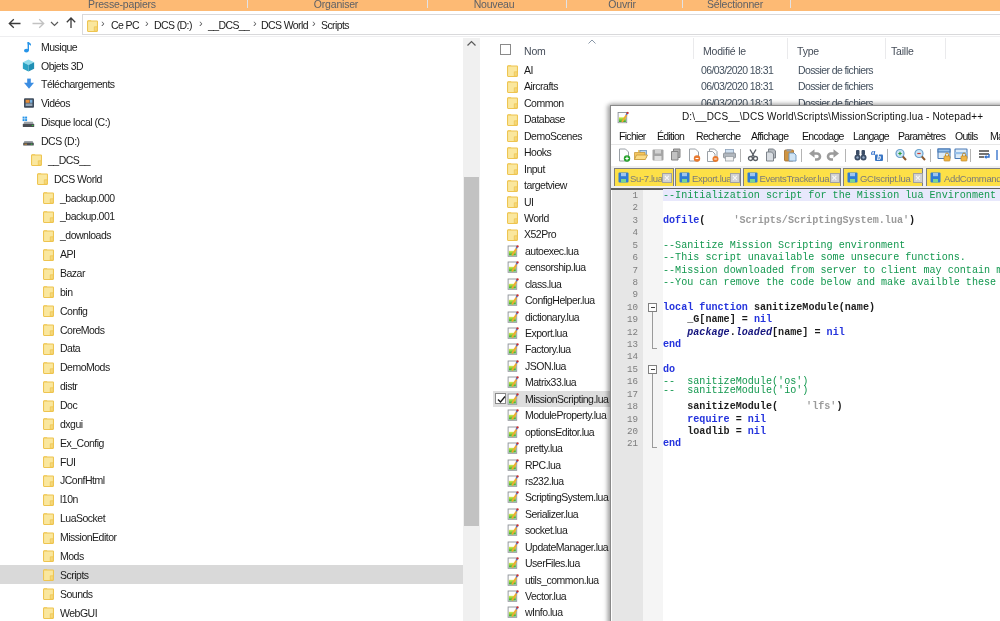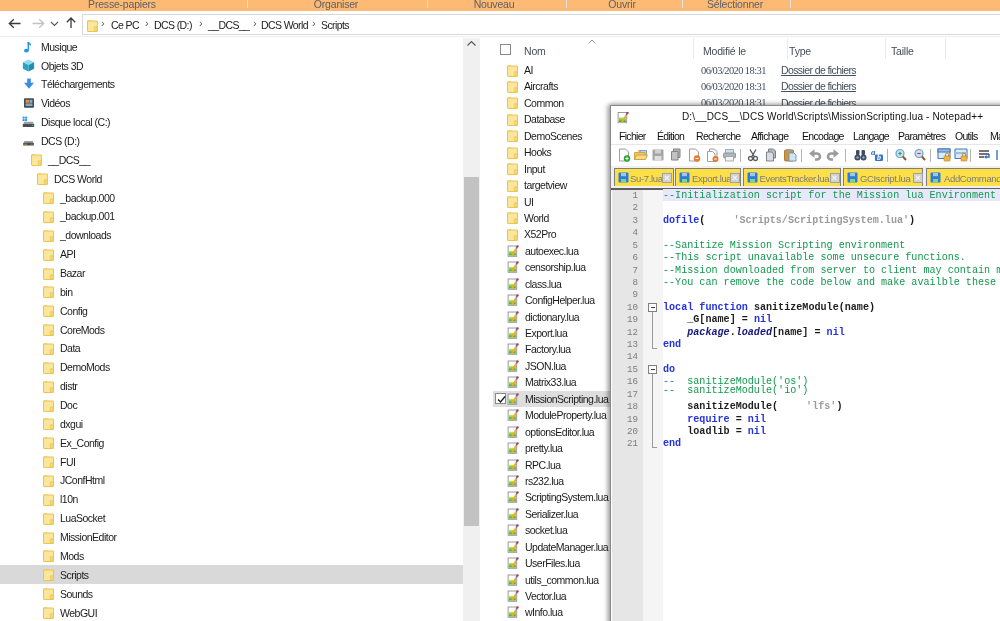--- a/index.html
+++ b/index.html
@@ -32,22 +32,22 @@
 .scrollarrow { position:absolute; left:3px; top:2px; }
 
 
 #flist { left:481px; top:38px; width:519px; height:583px; background:#fff; }
 #fhead { position:absolute; left:0; top:0; width:519px; height:24px; font-size:10.5px; letter-spacing:-0.2px; color:#454d59; }
 #fhead .csep { position:absolute; top:0; width:1px; height:21px; background:#eaeaec; }
 #frows { position:absolute; left:0; top:23.8px; width:519px; }
 .frow { height:16.45px; display:flex; align-items:center; font-size:10.5px; letter-spacing:-0.5px; color:#1b1b1b; white-space:nowrap; position:relative; }
 .frow svg.fic { margin-left:26px; }
 .frow .lbl { margin-left:6px; }
-.frow .date { position:absolute; left:220px; color:#43505e; letter-spacing:-0.6px;font-family:Liberation Serif, serif; }
-.frow .type { position:absolute; left:300px; color:#43505e; letter-spacing:-0.6px;text-decoration:underline; }
+.frow .date { position:absolute; left:220px; color:#43505e; letter-spacing:-0.6px; }
+.frow .type { position:absolute; left:317px; color:#43505e; letter-spacing:-0.6px; }
 .cbx { position:absolute; left:14px; top:2.6px; width:11px; height:11px; border:1px solid #8a8a8a; background:#fff; }
 .selbg { position:absolute; left:12px; top:0; width:120px; height:16.45px; background:#dedede; }
 .frow .cbx, .frow svg.fic, .frow .lbl { position:relative; z-index:1; }
 .frow .cbx { position:absolute; }
 
 
 #npp { left:610px; top:105px; width:420px; height:540px; background:#fff;
   border-left:1px solid #898989; border-top:1px solid #898989;
   box-shadow:-3px 0 4px rgba(0,0,0,0.28), 0 -2px 4px rgba(0,0,0,0.18); }
 #title { position:absolute; left:0; top:0; width:100%; height:23px; background:#fff; }
@@ -388,21 +388,21 @@
 <div class="abs" style="left:481px;top:38px;width:1px;height:583px;background:#f3f3f3"></div>
 
 <div id="flist" class="abs">
   <div id="fhead">
     <span class="cbx" style="left:19px;top:6px"></span>
     <span class="abs" style="left:43px;top:7px">Nom</span>
     <svg class="abs" style="left:106px;top:1px" width="10" height="6" viewBox="0 0 10 6">
       <path d="M1.5 4.5 L5 1 L8.5 4.5" stroke="#8a98a8" stroke-width="1" fill="none"></path>
     </svg>
     <span class="abs" style="left:222px;top:7px">Modifié le</span>
-    <span class="abs" style="left:308px;top:7px">Type</span>
+    <span class="abs" style="left:316px;top:7px">Type</span>
     <span class="abs" style="left:410px;top:7px">Taille</span>
     <span class="csep" style="left:212px"></span>
     <span class="csep" style="left:306px"></span>
     <span class="csep" style="left:404px"></span>
     <span class="csep" style="left:464px"></span>
   </div>
   <div id="frows">
 <div class="frow">
           <svg class="fic" width="11" height="13">
             <use href="#folder"></use>

